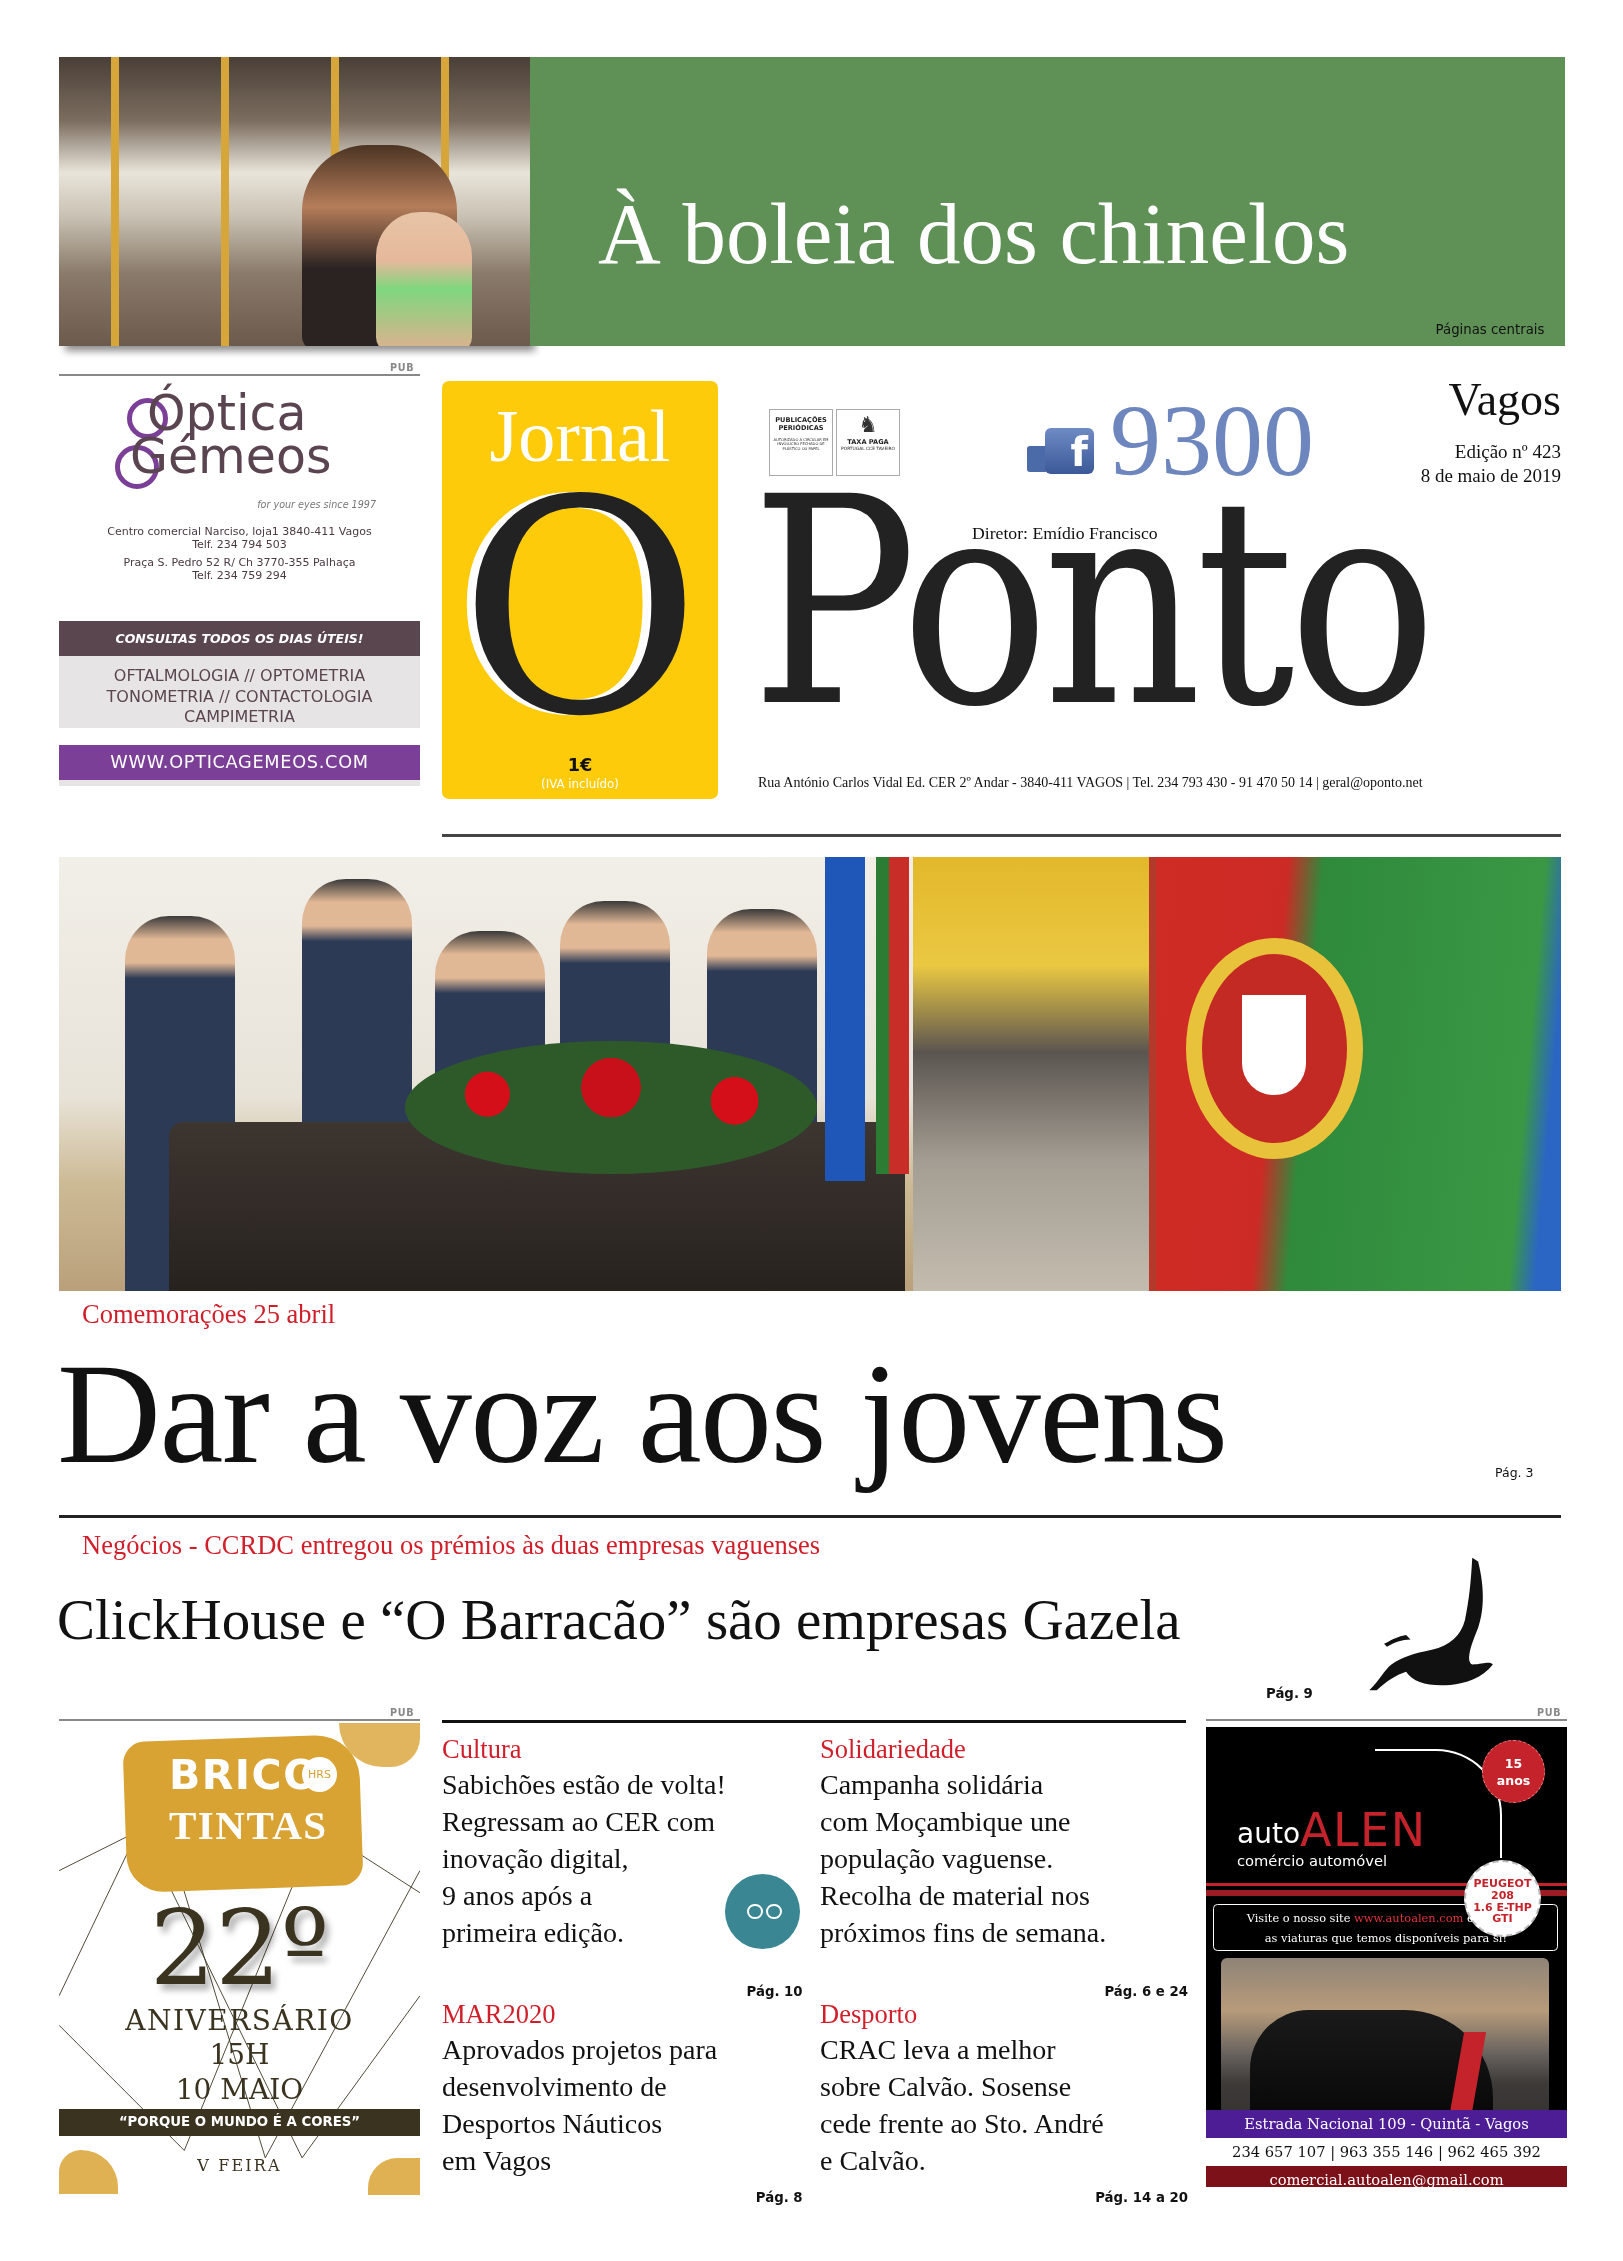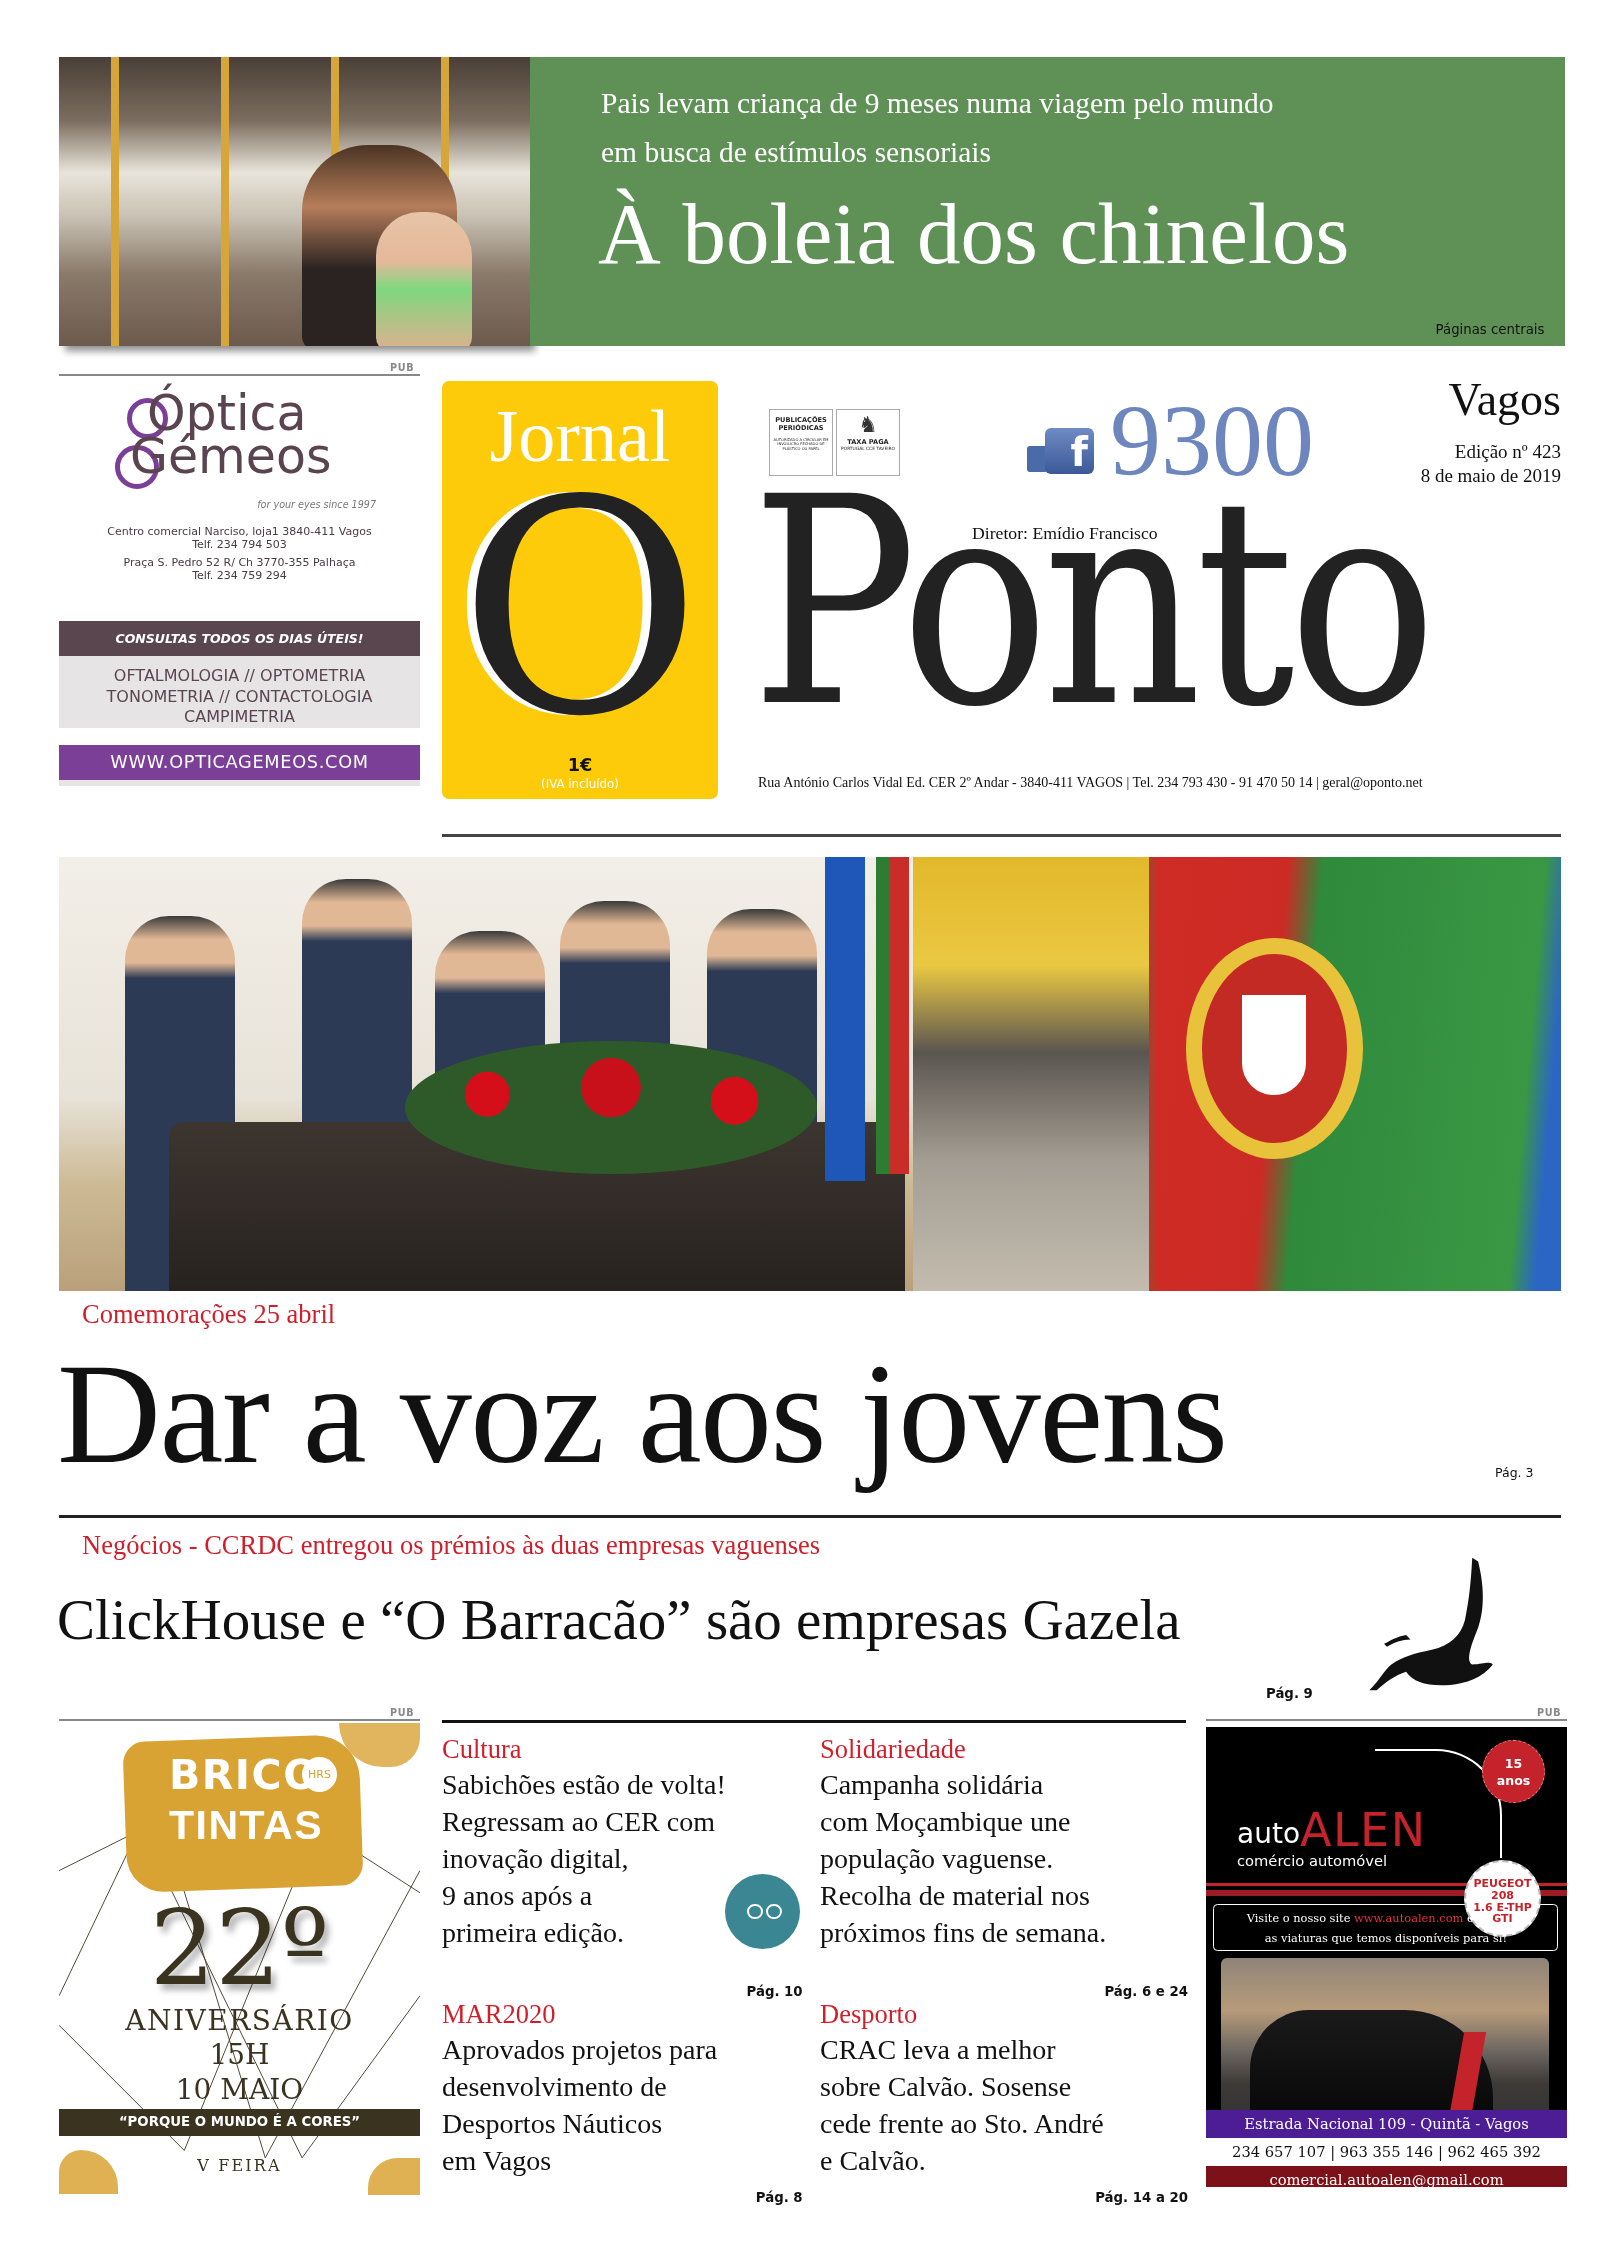--- a/index.html
+++ b/index.html
@@ -93,21 +93,21 @@
   .second-headline { left: 57px; top: 1583px; font-family: "Liberation Serif", serif; font-size: 57px; line-height: 74px; white-space: nowrap; }
   .gazelle { left: 1362px; top: 1554px; width: 147px; height: 140px; }
   .second-page { left: 1266px; top: 1686px; font-family: "DejaVu Sans", sans-serif; font-weight: bold; font-size: 13.3px; }
 
   
   .brico { left: 59px; top: 1716px; width: 361px; height: 486px; overflow: hidden; }
   .brico .splash { position: absolute; left: 66px; top: 22px; width: 236px; height: 151px; background: #d9a334; border-radius: 22px 44px 22px 37px; transform: rotate(-2deg); }
   .brico .splash-top { position: absolute; left: 280px; top: 7.4px; width: 81px; height: 44px; background: #d9a334; opacity: 0.8; border-radius: 0 0 29.5px 44px; }
   .brico .brand1 { position: absolute; left: 110px; top: 37px; font-family: "DejaVu Sans", sans-serif; font-weight: bold; font-size: 41px; color: #fff; line-height: 44px; letter-spacing: 1.5px; }
   .brico .hrs { position: absolute; left: 243px; top: 41px; width: 35px; height: 35px; border-radius: 50%; background: #fff; color: #d9a334; font-family: "DejaVu Sans", sans-serif; font-size: 11px; line-height: 35px; text-align: center; }
-  .brico .brand2 { position: absolute; left: 110px; top: 87px; font-family: Liberation Sans, sans-serif; font-weight: bold; font-size: 41px; color: #fff; line-height: 44px; letter-spacing: 1.5px; }
+  .brico .brand2 { position: absolute; left: 110px; top: 87px; font-family: Liberation Serif, serif; font-weight: bold; font-size: 41px; color: #fff; line-height: 44px; letter-spacing: 1.5px; }
   .brico .num { position: absolute; left: 0; width: 361px; top: 177px; text-align: center; font-family: "DejaVu Serif", serif; font-size: 103px; line-height: 110px; color: #3a3320; text-shadow: 4.4px 5.9px 5.9px rgba(0,0,0,0.3); }
   .brico .aniv { position: absolute; left: 0; width: 361px; top: 289px; text-align: center; font-family: "DejaVu Serif", serif; font-size: 28px; line-height: 32px; color: #3a3320; letter-spacing: 1.5px; }
   .brico .hour { position: absolute; left: 0; width: 361px; top: 323px; text-align: center; font-family: "DejaVu Serif", serif; font-size: 28px; line-height: 32px; color: #3a3320; }
   .brico .date { position: absolute; left: 0; width: 361px; top: 358px; text-align: center; font-family: "DejaVu Serif", serif; font-size: 28px; line-height: 32px; color: #3a3320; }
   .brico .slogan { position: absolute; left: 0; top: 393px; width: 361px; height: 26.5px; background: #3a3320; color: #fff; text-align: center; font-family: "DejaVu Sans", sans-serif; font-weight: bold; font-size: 13.3px; line-height: 26.5px; }
   .brico .day { position: absolute; left: 0; width: 361px; top: 440px; text-align: center; font-family: "DejaVu Serif", serif; font-size: 16px; color: #3a3320; letter-spacing: 2.2px; }
   .brico .blot-l { position: absolute; left: 0; top: 434px; width: 59px; height: 44px; background: #d9a334; opacity: 0.85; border-radius: 22px 37px 0 0; }
   .brico .blot-r { position: absolute; left: 309px; top: 442px; width: 52px; height: 37px; background: #d9a334; opacity: 0.85; border-radius: 29.5px 0 0 0; }
 
   
@@ -140,24 +140,20 @@
   .alen .email { position: absolute; left: 0; top: 439px; width: 361px; height: 28px; background: #7c1119; color: #fff; text-align: center; font-family: "DejaVu Serif", serif; font-size: 14.7px; line-height: 28px; }
 </style>
 </head>
 <body>
 
 <div class="abs top-photo">
   <div class="man"></div>
   <div class="baby"></div>
 </div>
 <div class="abs green-band">
-  <div class="kicker">
-    <div>Pais levam criança de 9 meses numa viagem pelo mundo</div>
-    <div>em busca de estímulos sensoriais</div>
-  </div>
   <div class="headline">À boleia dos chinelos</div>
   <div class="pages">Páginas centrais</div>
 </div>
 
 <div class="abs pub-rule" style="left:59px;top:374px;width:361px;"></div>
 <div class="abs pub-label" style="left:390px;top:362px;">PUB</div>
 <div class="abs optica">
   <div class="logo">
     <div class="ring" style="left:68px;top:8.8px;width:31px;height:31px;"></div>
     <div class="ring" style="left:56px;top:56px;width:34px;height:34px;"></div>

